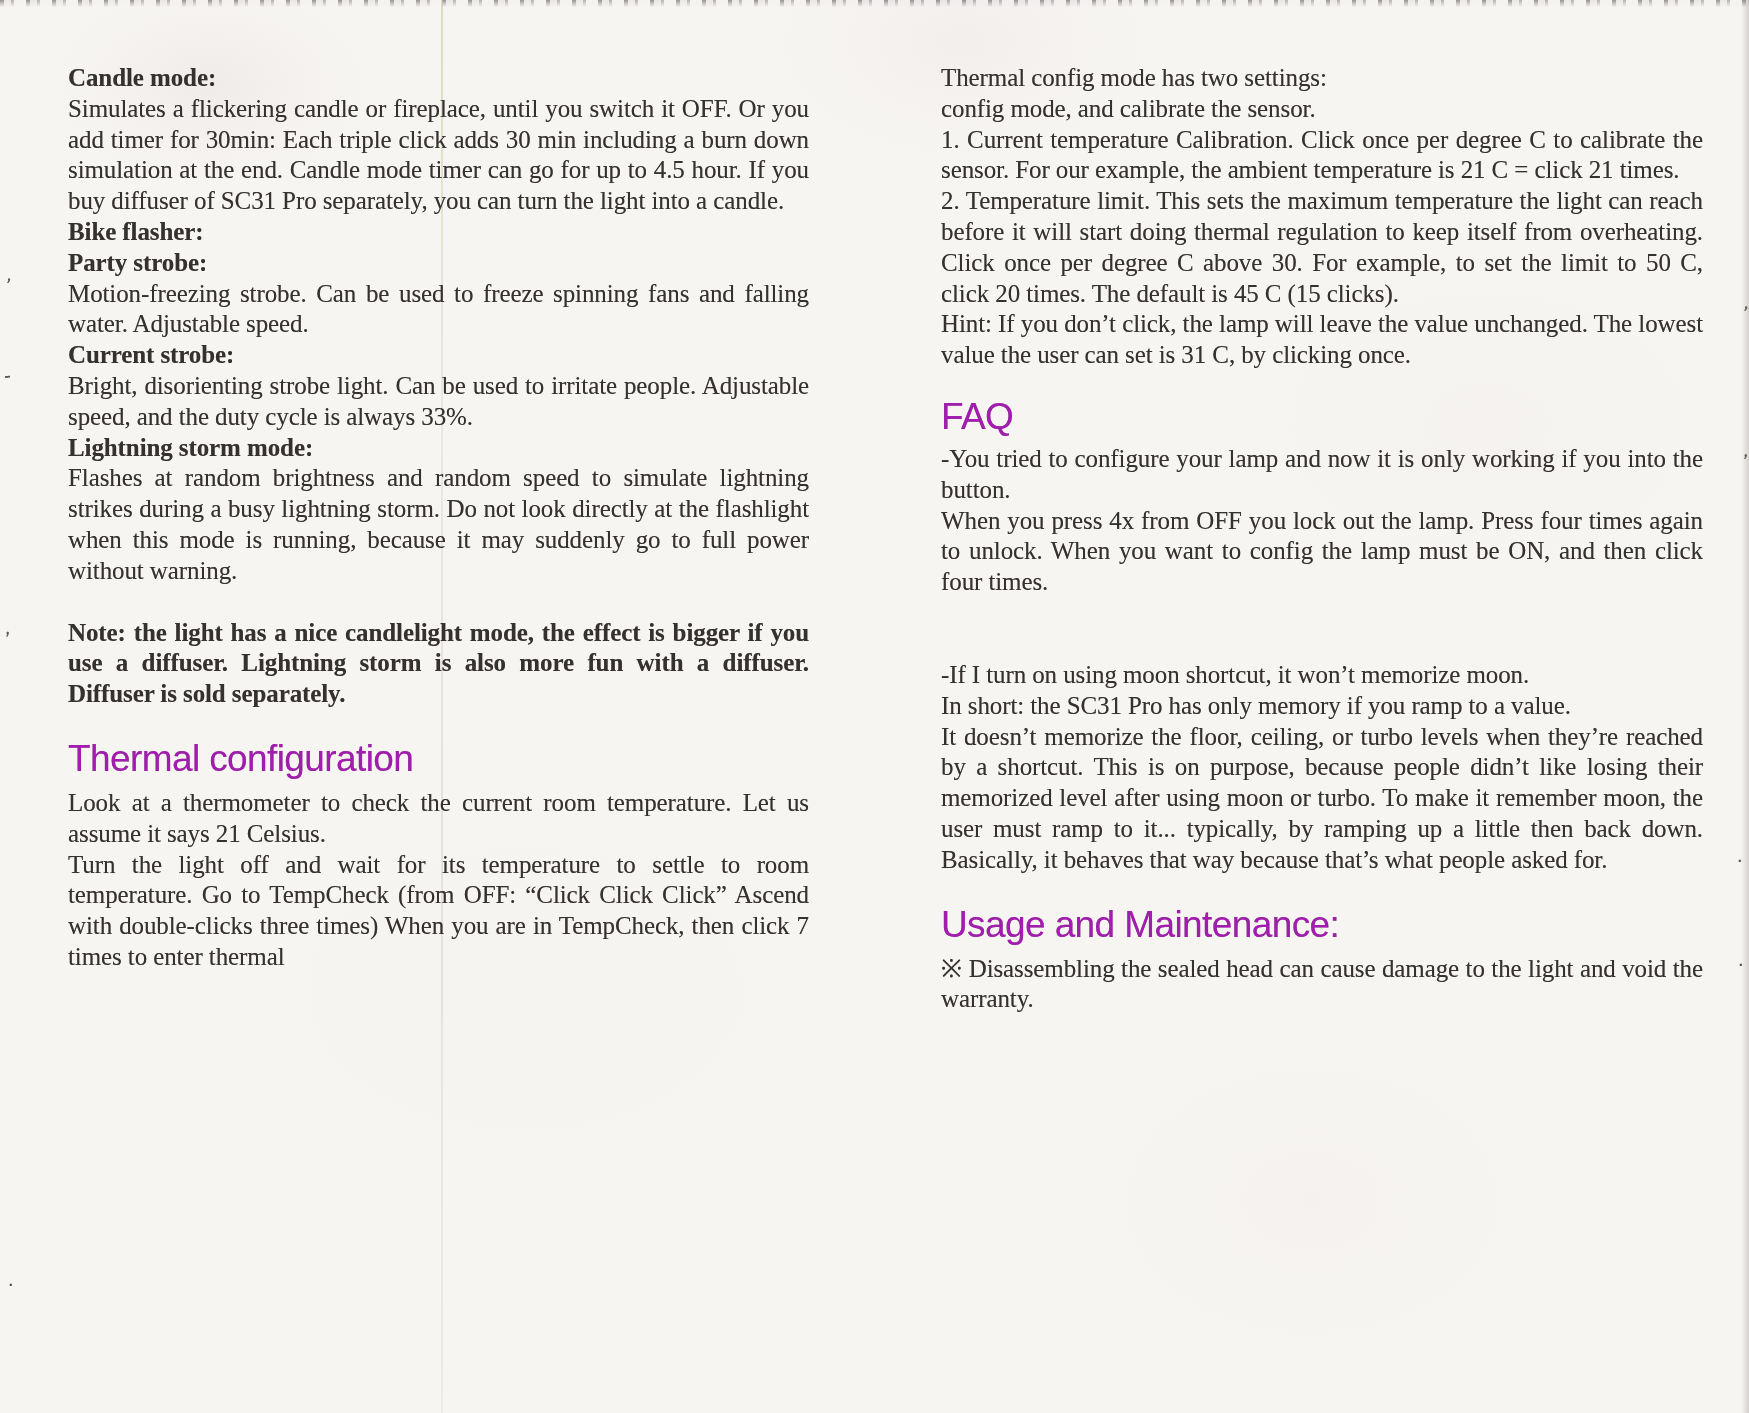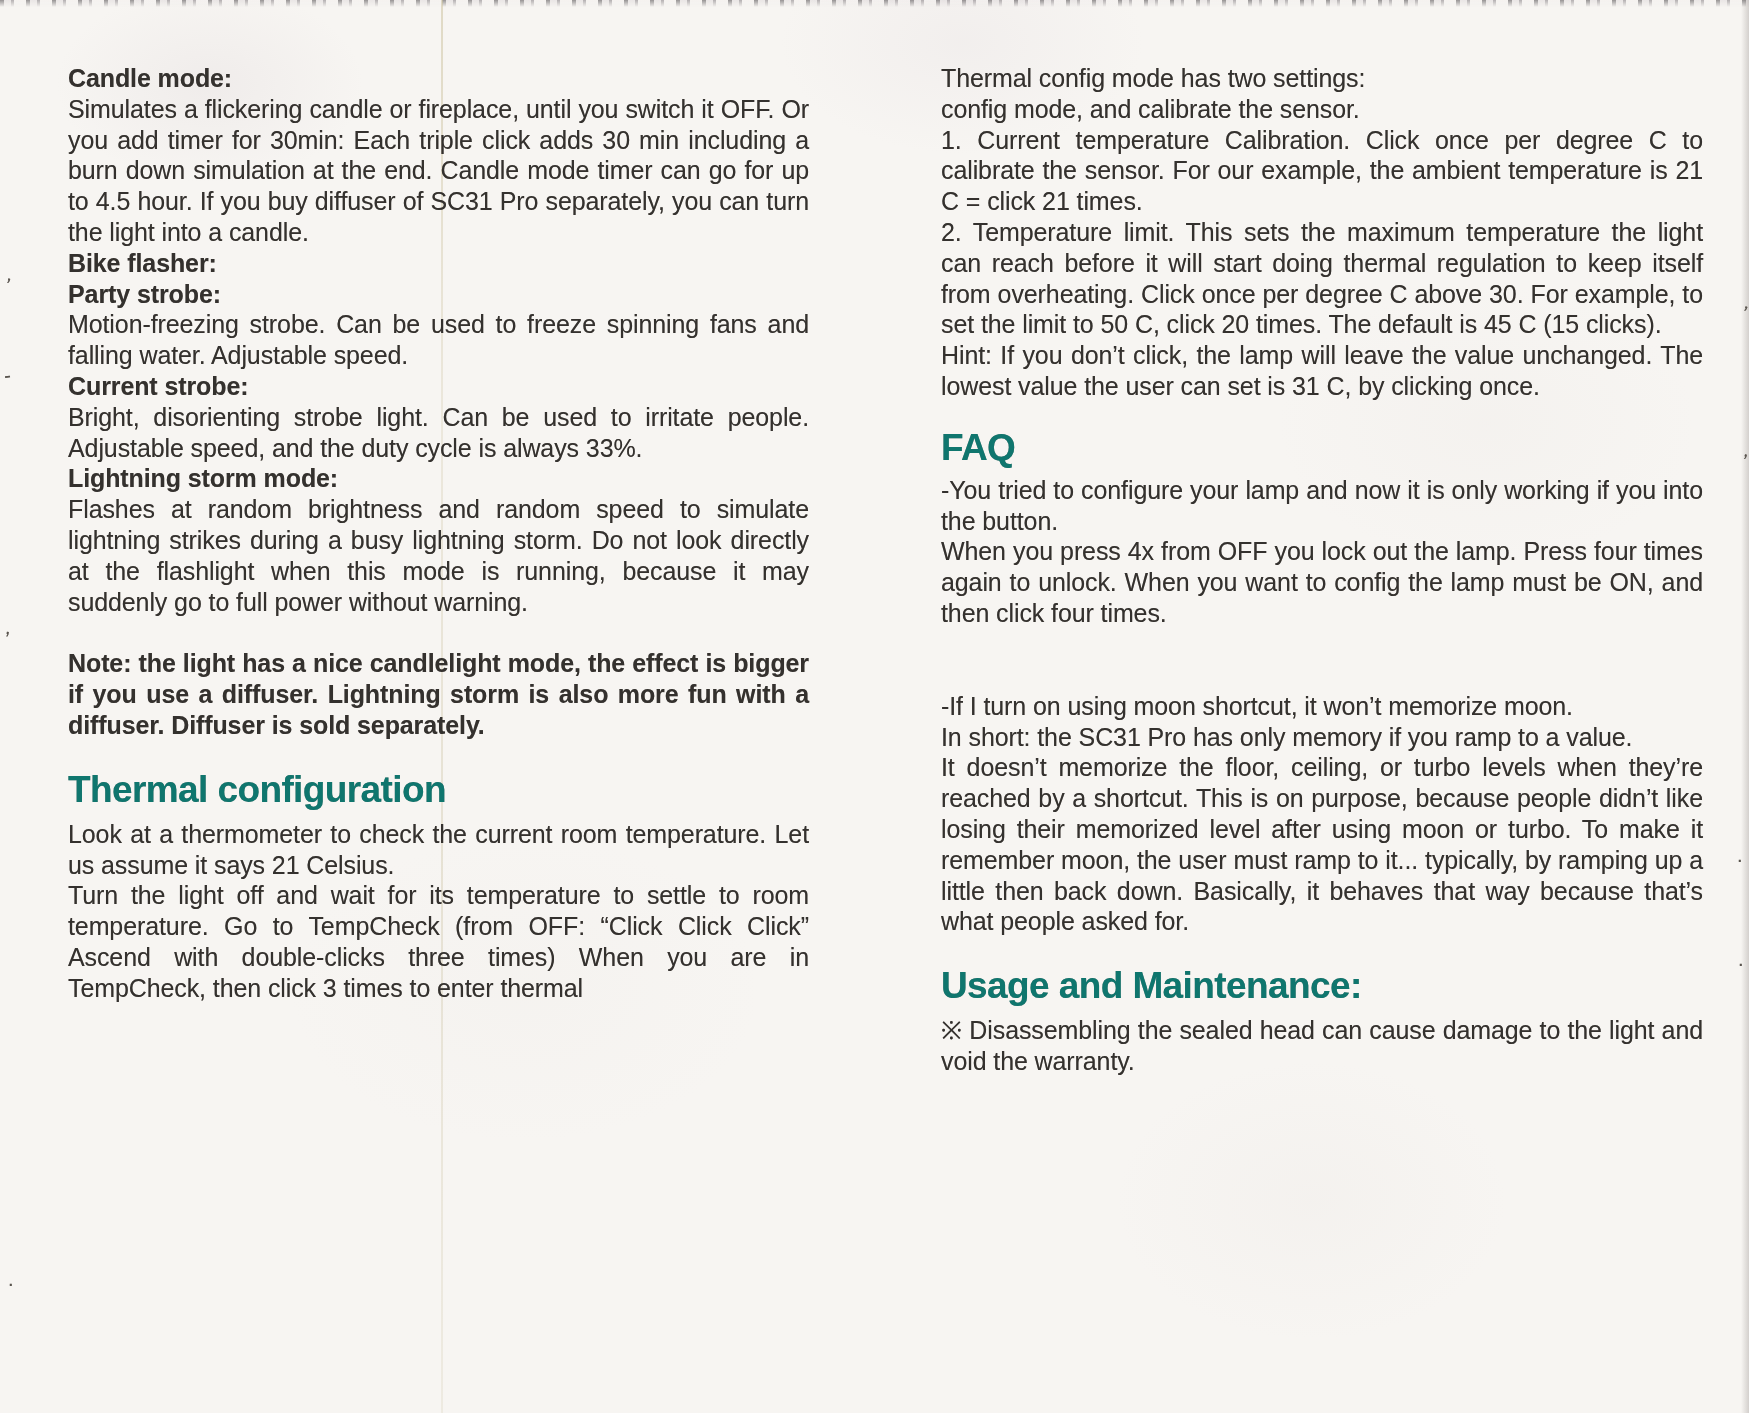--- a/index.html
+++ b/index.html
@@ -41,26 +41,26 @@
       rgba(205,196,165,0.40) 60%, rgba(210,202,175,0.25));
   }
   
   .right-edge {
     position:absolute; top:0; bottom:0; right:0; width:8px;
     background:linear-gradient(to right, rgba(150,142,138,0) , rgba(120,112,108,0.28));
   }
   .col { position:absolute; top:63px; font-size:25px; line-height:30.8px; letter-spacing:-0.1px; }
   .col-left  { left:68px;  width:741px; }
   .col-right { left:941px; width:762px; }
-  p { margin:0; text-align:justify; text-shadow:0 0 0.5px rgba(70,64,58,0.45); }
+  p { margin:0; text-align:justify; text-shadow:0 0 0.5px rgba(70,64,58,0.45);font-family:Liberation Serif, serif; }
   p.mode-label { font-weight:bold; text-align:left; }
   p.note { font-weight:bold; margin-top:31px; }
   h2 {
-    font-size:37px; line-height:44px; font-weight:bold;
-    margin:27px 0 7px 0; color:#0f766e; letter-spacing:-0.6px;
+    font-size:37px; line-height:44px; font-weight:normal;
+    margin:27px 0 7px 0; color:#a21caf; letter-spacing:-0.6px;
     text-shadow:0 0 0.6px rgba(60,54,48,0.5);
   }
   .col-right h2.faq { margin-top:24px; margin-bottom:5px; }
   .gap-large { margin-top:62px; }
   
   .speck {
     position:absolute; color:#5a554f; font-size:20px; line-height:10px;
     pointer-events:none; text-shadow:0 0 0.5px rgba(80,74,68,0.6);
   }
 </style>
@@ -93,21 +93,21 @@
   <p class="mode-label">Current strobe:</p>
   <p class="mode-body">Bright, disorienting strobe light. Can be used to irritate people. Adjustable speed, and the duty cycle is always 33%.</p>
 
   <p class="mode-label">Lightning storm mode:</p>
   <p class="mode-body">Flashes at random brightness and random speed to simulate lightning strikes during a busy lightning storm. Do not look directly at the flashlight when this mode is running, because it may suddenly go to full power without warning.</p>
 
   <p class="note">Note: the light has a nice candlelight mode, the effect is bigger if you use a diffuser. Lightning storm is also more fun with a diffuser. Diffuser is sold separately.</p>
 
   <h2>Thermal configuration</h2>
   <p>Look at a thermometer to check the current room temperature. Let us assume it says 21 Celsius.</p>
-  <p>Turn the light off and wait for its temperature to settle to room temperature. Go to TempCheck (from OFF: “Click Click Click”  Ascend with double-clicks three times) When you are in TempCheck, then click 3 times to enter thermal</p>
+  <p>Turn the light off and wait for its temperature to settle to room temperature. Go to TempCheck (from OFF: “Click Click Click”  Ascend with double-clicks three times) When you are in TempCheck, then click 7 times to enter thermal</p>
 </div>
 
 <div class="col col-right">
   <p>Thermal config mode has two settings:</p>
   <p>config mode, and calibrate the sensor.</p>
   <p>1. Current temperature Calibration. Click once per degree C to calibrate the sensor. For our example, the ambient temperature is 21 C = click 21 times.</p>
   <p>2. Temperature limit. This sets the maximum temperature the light can reach before it will start doing thermal regulation to keep itself from overheating. Click once per degree C above 30. For example, to set the limit to 50 C, click 20 times. The default is 45 C (15 clicks).</p>
   <p>Hint: If you don’t click, the lamp will leave the value unchanged. The lowest value the user can set is 31 C, by clicking once.</p>
 
   <h2 class="faq">FAQ</h2>

